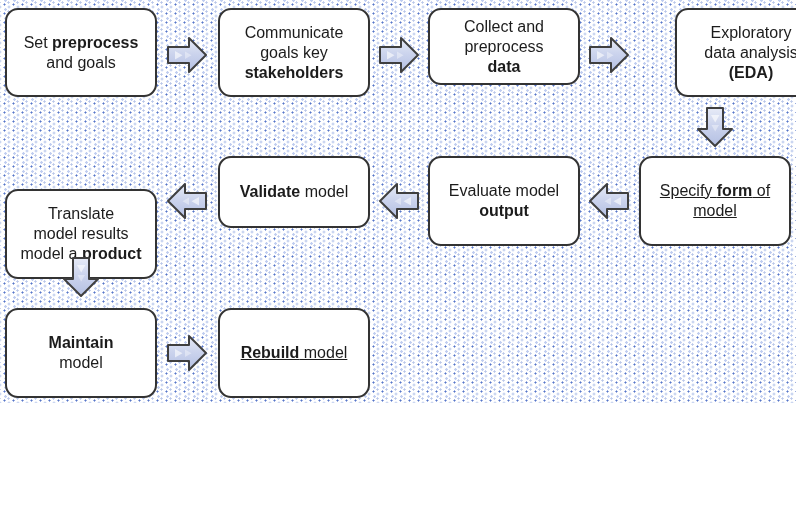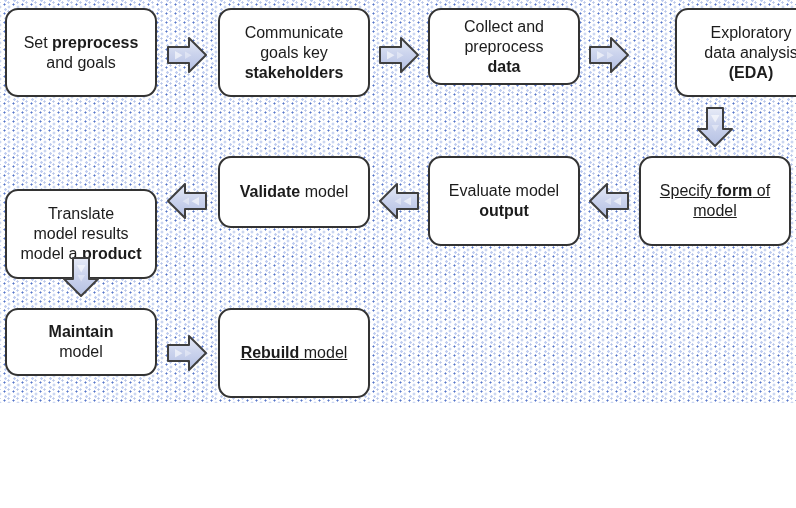--- a/index.html
+++ b/index.html
@@ -67,21 +67,21 @@
         <div class="bl"><b>output</b></div>
       </div>
       <div class="stepbox" style="left: 218px; top: 156px; width: 152px; height: 72px;">
         <div class="bl"><b>Validate</b><span> model</span></div>
       </div>
       <div class="stepbox" style="left: 5px; top: 156px; width: 152px; height: 90px; margin-top: 33px;">
         <div class="bl"><span>Translate</span></div>
         <div class="bl"><span>model results</span></div>
         <div class="bl"><span>model a </span><b>product</b></div>
       </div>
-      <div class="stepbox" style="left: 5px; top: 308px; width: 152px; height: 68px; justify-content: center;">
+      <div class="stepbox" style="left: 5px; top: 308px; width: 152px; height: 90px; justify-content: center;">
         <div class="bl"><b>Maintain</b></div>
         <div class="bl"><span>model</span></div>
       </div>
       <div class="stepbox" style="left: 218px; top: 308px; width: 152px; height: 90px; text-decoration: underline;">
         <div class="bl"><b>Rebuild</b><span> model</span></div>
       </div>
       <svg class="arrow" width="40" height="36" viewBox="0 0 40 36" style="left: 167px; top: 36.5px;">
         <defs>
           <linearGradient id="arrowGrad0" x1="0" y1="0" x2="0" y2="1">
             <stop offset="0" stop-color="#e7ebf7"></stop>

